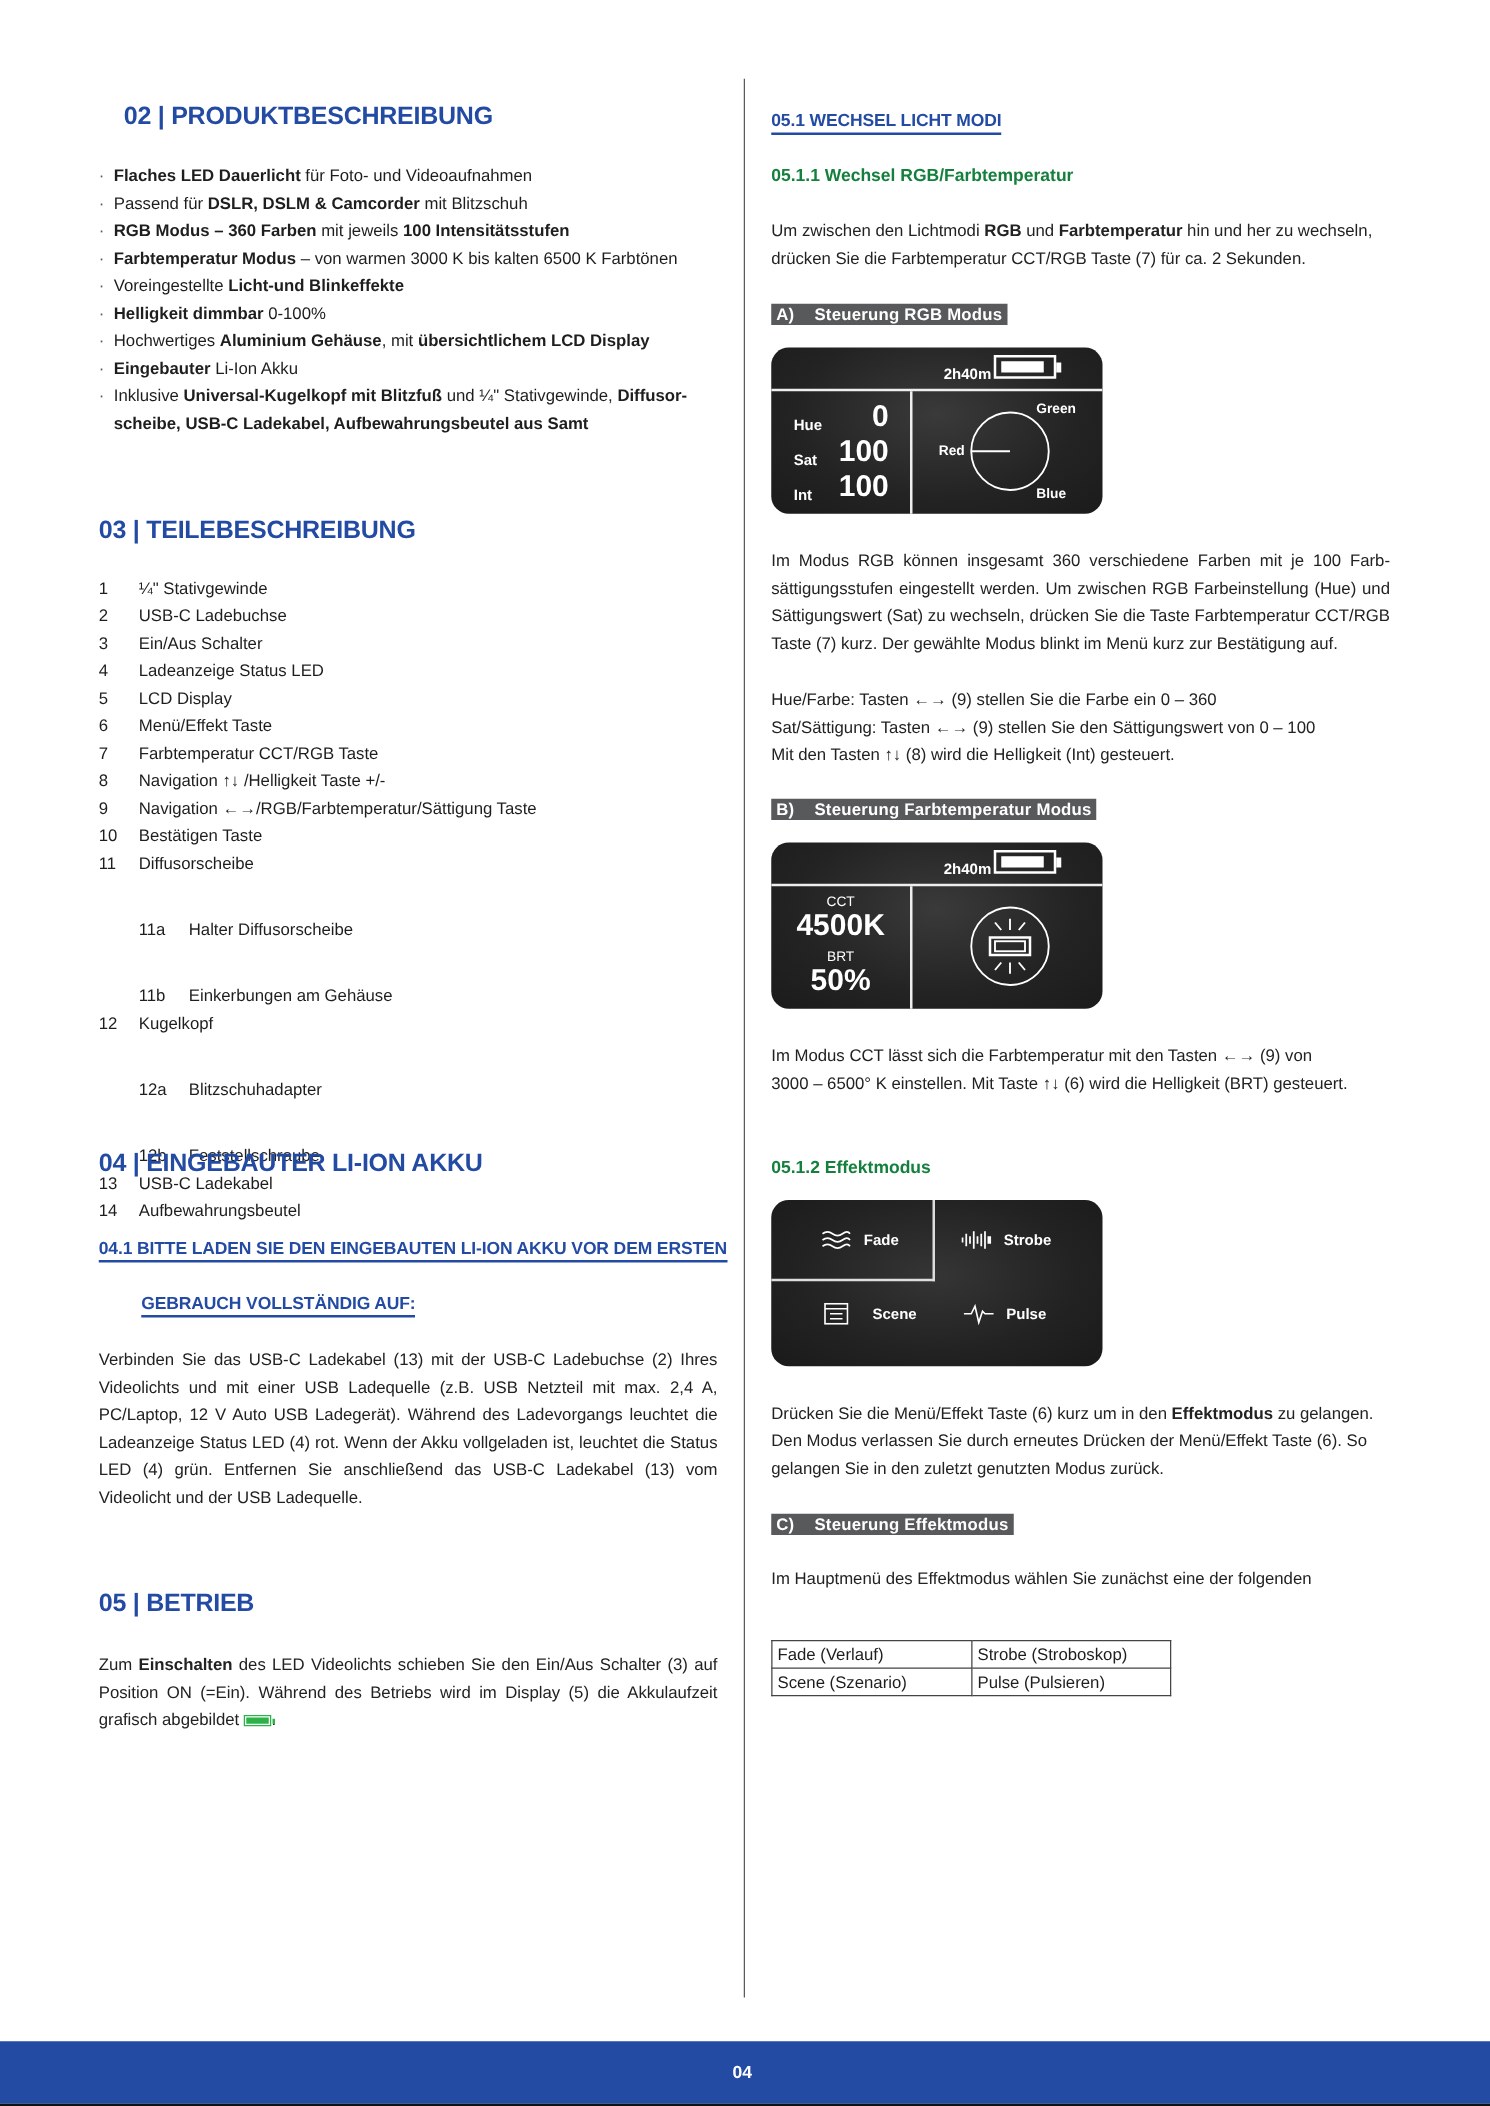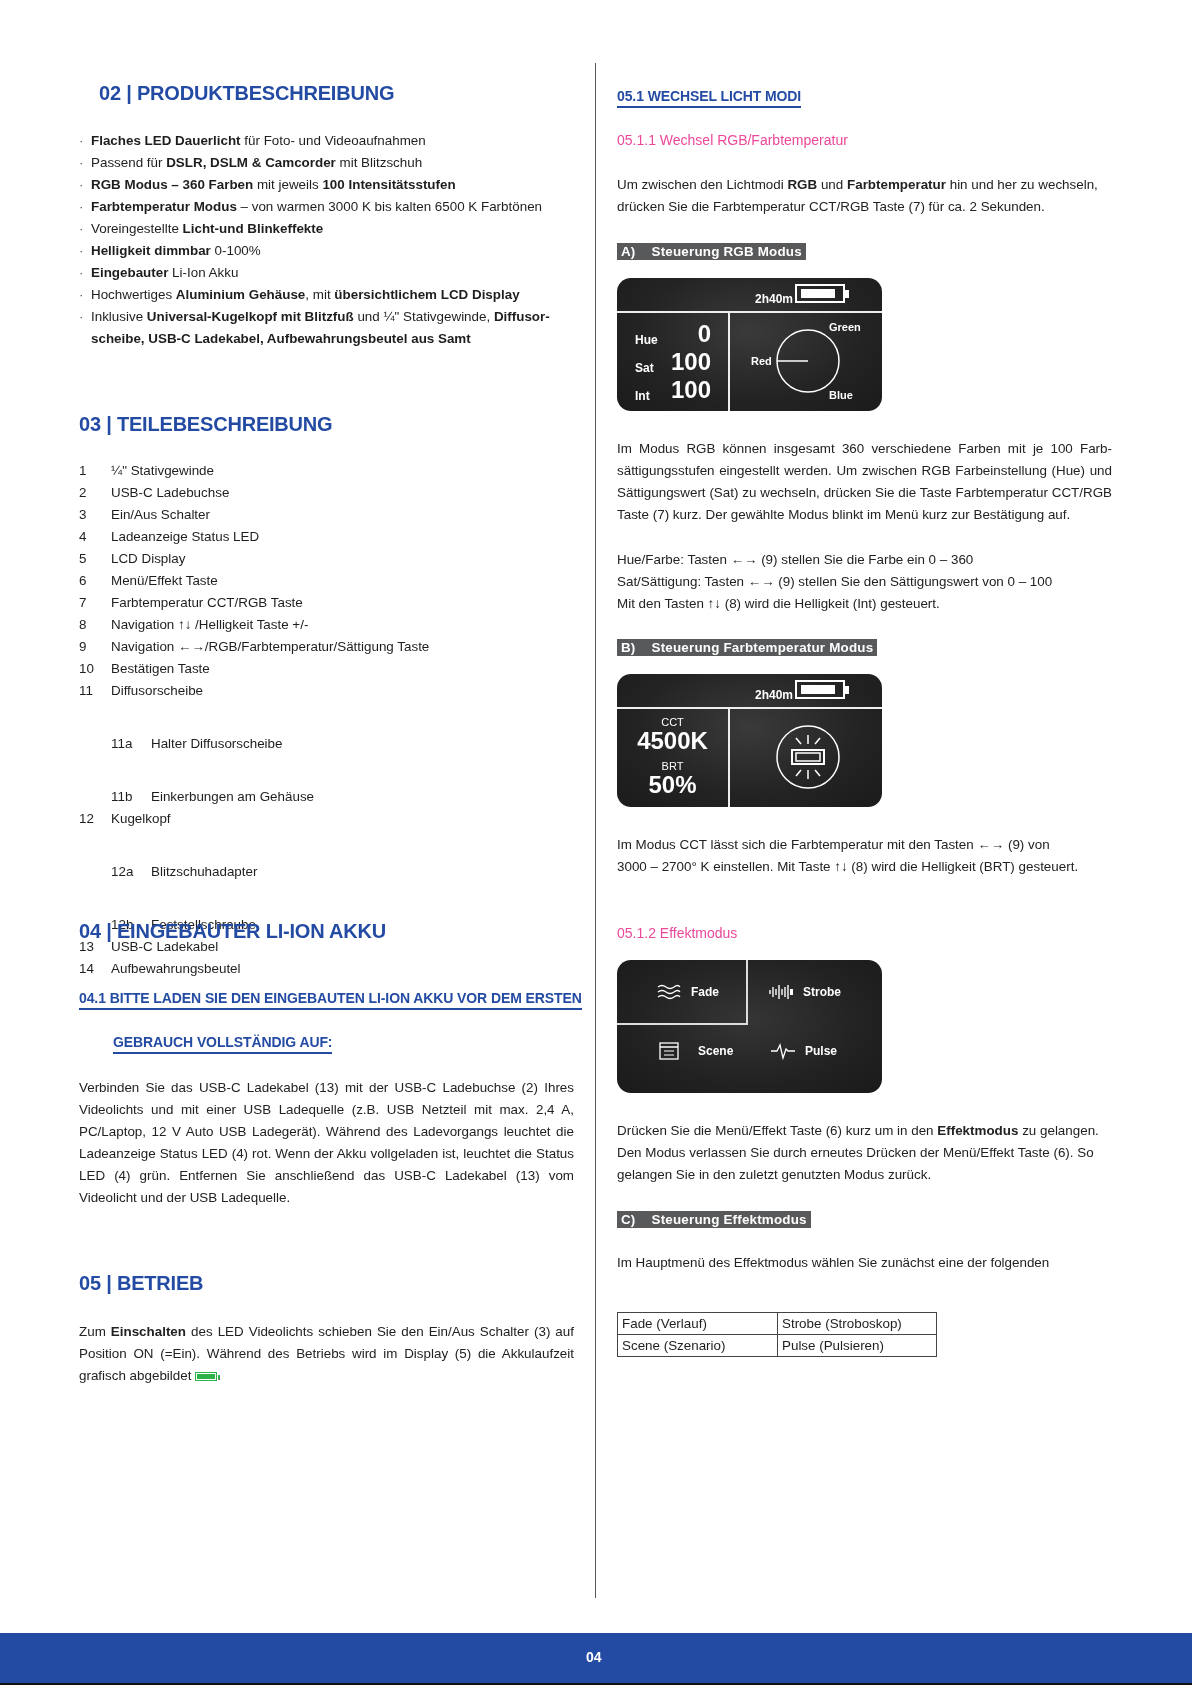--- a/index.html
+++ b/index.html
@@ -1,21 +1,21 @@
 <!DOCTYPE html>
 <html><head>
 <meta charset="utf-8">
 <style>
   * { box-sizing: border-box; margin: 0; padding: 0; }
   html, body { width: 1192px; height: 1685px; background: #ffffff; overflow: hidden; }
   body { position: relative; font-family: "Liberation Sans", "DejaVu Sans", sans-serif; color: #1e1e1e; }
   .abs { position: absolute; }
   .h1 { font-family: "Liberation Sans", sans-serif; font-weight: 700; color: #244ba3; font-size: 20px; letter-spacing: -0.2px; }
   .h2u { font-weight: 700; color: #244ba3; font-size: 14px; border-bottom: 2px solid #244ba3; padding-bottom: 2px; display: inline-block; letter-spacing: -0.1px; }
-  .h3 { font-weight: 400; color: #ec4899; font-size: 14px; }
+  .h3 { font-weight: 700; color: #15803d; font-size: 14px; }
   .body { font-size: 13.4px; line-height: 22px; color: #222; }
   .just { text-align: justify; }
   .bullets { list-style: none; }
   .bullets li { font-size: 13.4px; line-height: 22px; padding-left: 12px; position: relative; }
   .bullets li::before { content: "·"; position: absolute; left: 0; top: 0; color: #555; }
   b { font-weight: 700; }
   .parts { font-size: 13.4px; line-height: 22px; }
   .parts .row { display: flex; }
   .parts .num { width: 32px; }
   .parts .sub { padding-left: 32px; display: flex; margin-top: 31px; }
@@ -45,22 +45,22 @@
 <body>
 
 <div class="abs h1" style="left:79px;top:82px;margin-left:20px;">02 | PRODUKTBESCHREIBUNG</div>
 <ul class="abs bullets" id="s02-bullets" style="left:79px;top:130px;width:500px;">
     <li><b>Flaches LED Dauerlicht</b><span> für Foto- und Videoaufnahmen</span></li>
     <li><span>Passend für </span><b>DSLR, DSLM &amp; Camcorder</b><span> mit Blitzschuh</span></li>
     <li><b>RGB Modus – 360 Farben</b><span> mit jeweils </span><b>100 Intensitätsstufen</b></li>
     <li><b>Farbtemperatur Modus</b><span> – von warmen 3000 K bis kalten 6500 K Farbtönen</span></li>
     <li><span>Voreingestellte </span><b>Licht-und Blinkeffekte</b></li>
     <li><b>Helligkeit dimmbar</b><span> 0-100%</span></li>
+    <li><span>Hochwertiges </span><b>Aluminium Gehäuse</b><span>, mit </span><b>übersichtlichem LCD Display</b></li>
     <li><b>Eingebauter</b><span> Li-Ion Akku</span></li>
-    <li><span>Hochwertiges </span><b>Aluminium Gehäuse</b><span>, mit </span><b>übersichtlichem LCD Display</b></li>
     <li><span>Inklusive </span><b>Universal-Kugelkopf mit Blitzfuß</b><span> und ¼" Stativgewinde, </span><b>Diffusor­scheibe, USB-C Ladekabel, Aufbewahrungsbeutel aus Samt</b></li>
   </ul>
 
 <div class="abs h1" style="left:79px;top:413px;">03 | TEILEBESCHREIBUNG</div>
 <div class="abs parts" id="s03-parts" style="left:79px;top:460px;width:500px;">
     <div class="row">
       <span class="num">1</span>
       <span>¼" Stativgewinde</span>
     </div>
     <div class="row">
@@ -201,21 +201,21 @@
     <line x1="33" y1="46" x2="33" y2="55" stroke="#fff" stroke-width="1.5"></line>
     <line x1="21" y1="14" x2="26" y2="20" stroke="#fff" stroke-width="1.5"></line>
     <line x1="45" y1="14" x2="40" y2="20" stroke="#fff" stroke-width="1.5"></line>
     <line x1="21" y1="52" x2="26" y2="46" stroke="#fff" stroke-width="1.5"></line>
     <line x1="45" y1="52" x2="40" y2="46" stroke="#fff" stroke-width="1.5"></line>
   </svg>
 </div>
 
 <div class="abs body" style="left:617px;top:834px;width:500px;">
   <div>Im Modus CCT lässt sich die Farbtemperatur mit den Tasten ←→ (9) von</div>
-  <div>3000 – 2700° K einstellen. Mit Taste ↑↓ (8) wird die Helligkeit (BRT) gesteuert.</div>
+  <div>3000 – 6500° K einstellen. Mit Taste ↑↓ (6) wird die Helligkeit (BRT) gesteuert.</div>
 </div>
 
 <div class="abs h3" style="left:617px;top:925px;">05.1.2 Effektmodus</div>
 
 <div class="abs effect" style="left:617px;top:960px;">
   <div class="sel"></div>
   <div class="cell" style="left:40px;top:24px;">
     <svg width="24" height="16">
         <path d="M1 3 Q5 0 9 3 T17 3 T23 3 M1 8 Q5 5 9 8 T17 8 T23 8 M1 13 Q5 10 9 13 T17 13 T23 13" fill="none" stroke="#fff" stroke-width="1.3"></path>
       </svg>

